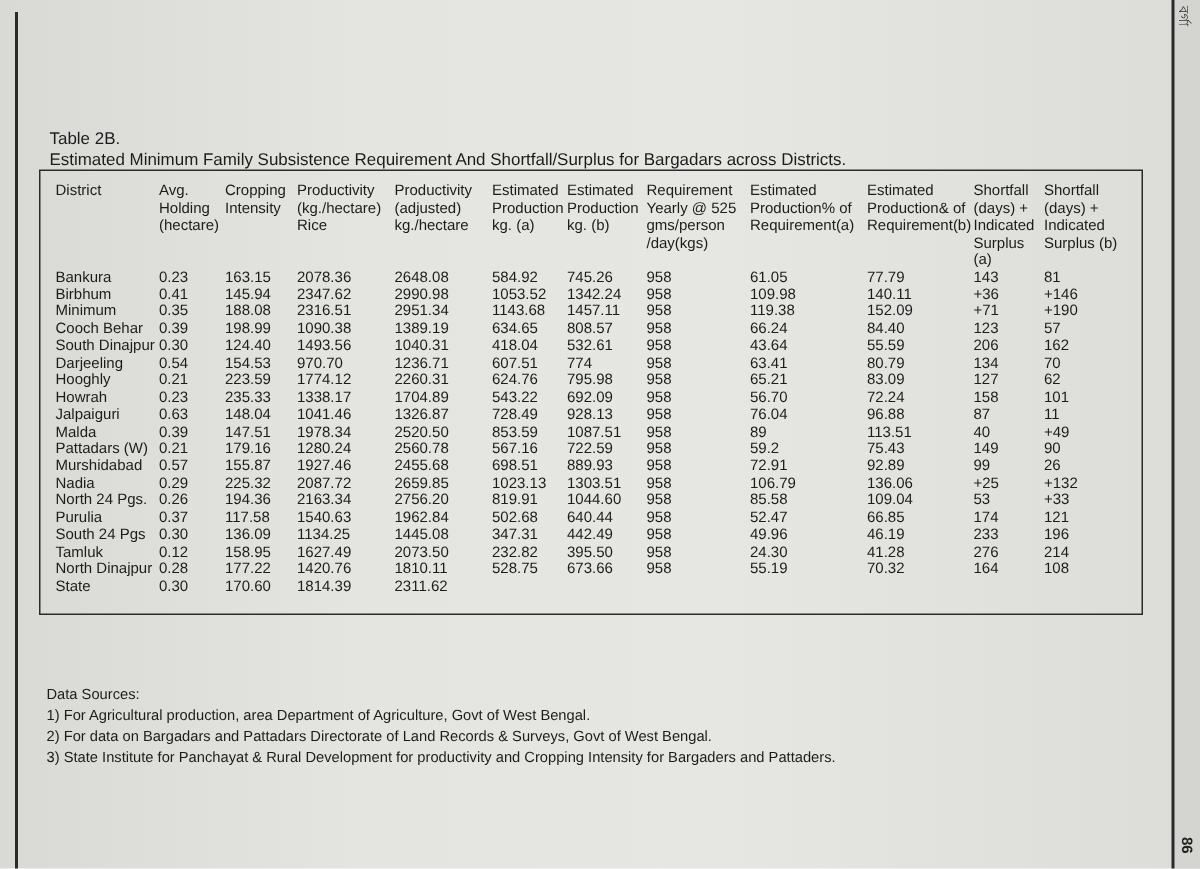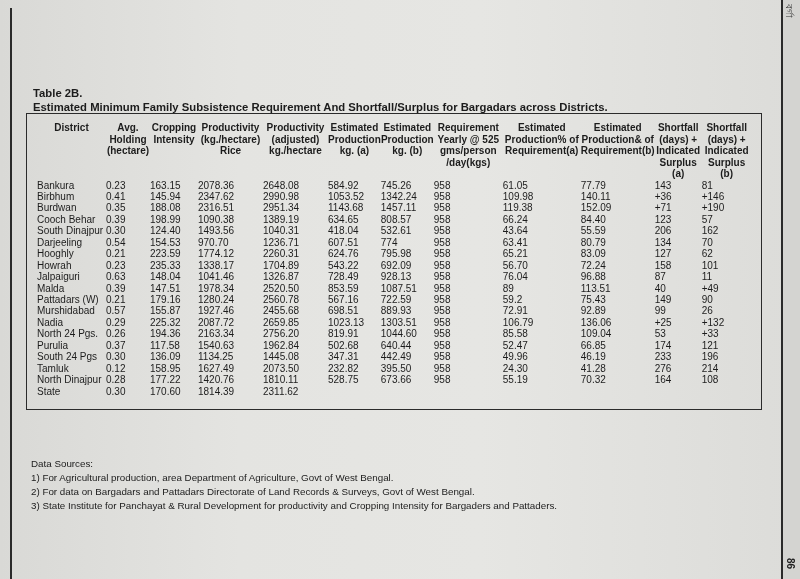--- a/index.html
+++ b/index.html
@@ -6,27 +6,27 @@
   body {
     width:800px; height:579px; overflow:hidden; position:relative;
     background: linear-gradient(90deg, #d9d9d6 0%, #e4e4e1 30%, #e6e6e3 60%, #dcdcd9 100%);
     font-family: "Liberation Sans", sans-serif; color:#1c1c1c;
   }
   .left-rule { position:absolute; left:10px; top:8px; width:2px; height:571px; background:#2a2a2a; }
   .right-rule { position:absolute; left:781px; top:0; width:2px; height:579px; background:#2a2a2a; }
   .right-strip { position:absolute; left:783px; top:0; width:17px; height:579px; background:#d4d4d1; }
   .stamp { position:absolute; left:784px; top:4px; font-size:9px; transform:rotate(90deg); transform-origin:left top; margin-left:12px; color:#333; }
   .pageno { position:absolute; left:786px; top:558px; font-size:10px; font-weight:bold; transform:rotate(90deg); transform-origin:left top; margin-left:10px; color:#222; }
-  .caption { position:absolute; left:33px; top:86px; font-weight:bold; font-size:11.3px; line-height:14px; }
+  .caption { position:absolute; left:33px; top:86px; font-weight:normal; font-size:11.3px; line-height:14px; }
   .table-box {
     position:absolute; left:26px; top:113px; width:736px; height:297px;
     border:1.5px solid #2b2b2b; box-sizing:border-box;
   }
   table { border-collapse:collapse; font-size:10px; position:absolute; left:10px; top:8px; }
-  th { font-weight:bold; text-align:center; vertical-align:top; line-height:11.5px; padding:0; height:56px; }
+  th { font-weight:normal; text-align:left; vertical-align:top; line-height:11.5px; padding:0; height:56px; }
   td { padding:0; line-height:11.45px; height:11.45px; white-space:nowrap; }
   .c0{width:69px}.c1{width:44px}.c2{width:48px}.c3{width:65px}.c4{width:65px}.c5{width:50px}.c6{width:53px}.c7{width:69px}.c8{width:78px}.c9{width:71px}.c10{width:47px}.c11{width:50px}
   .sources { position:absolute; left:31px; top:425px; font-size:9.8px; line-height:14px;margin-top:32px; }
 </style>
 </head>
 <body>
 
 <div class="left-rule"></div>
 <div class="right-strip"></div>
 <div class="right-rule"></div>
@@ -79,21 +79,21 @@
           <td class="c4">2990.98</td>
           <td class="c5">1053.52</td>
           <td class="c6">1342.24</td>
           <td class="c7">958</td>
           <td class="c8">109.98</td>
           <td class="c9">140.11</td>
           <td class="c10">+36</td>
           <td class="c11">+146</td>
         </tr>
         <tr>
-          <td class="c0">Burdwan</td>
+          <td class="c0">Minimum</td>
           <td class="c1">0.35</td>
           <td class="c2">188.08</td>
           <td class="c3">2316.51</td>
           <td class="c4">2951.34</td>
           <td class="c5">1143.68</td>
           <td class="c6">1457.11</td>
           <td class="c7">958</td>
           <td class="c8">119.38</td>
           <td class="c9">152.09</td>
           <td class="c10">+71</td>

